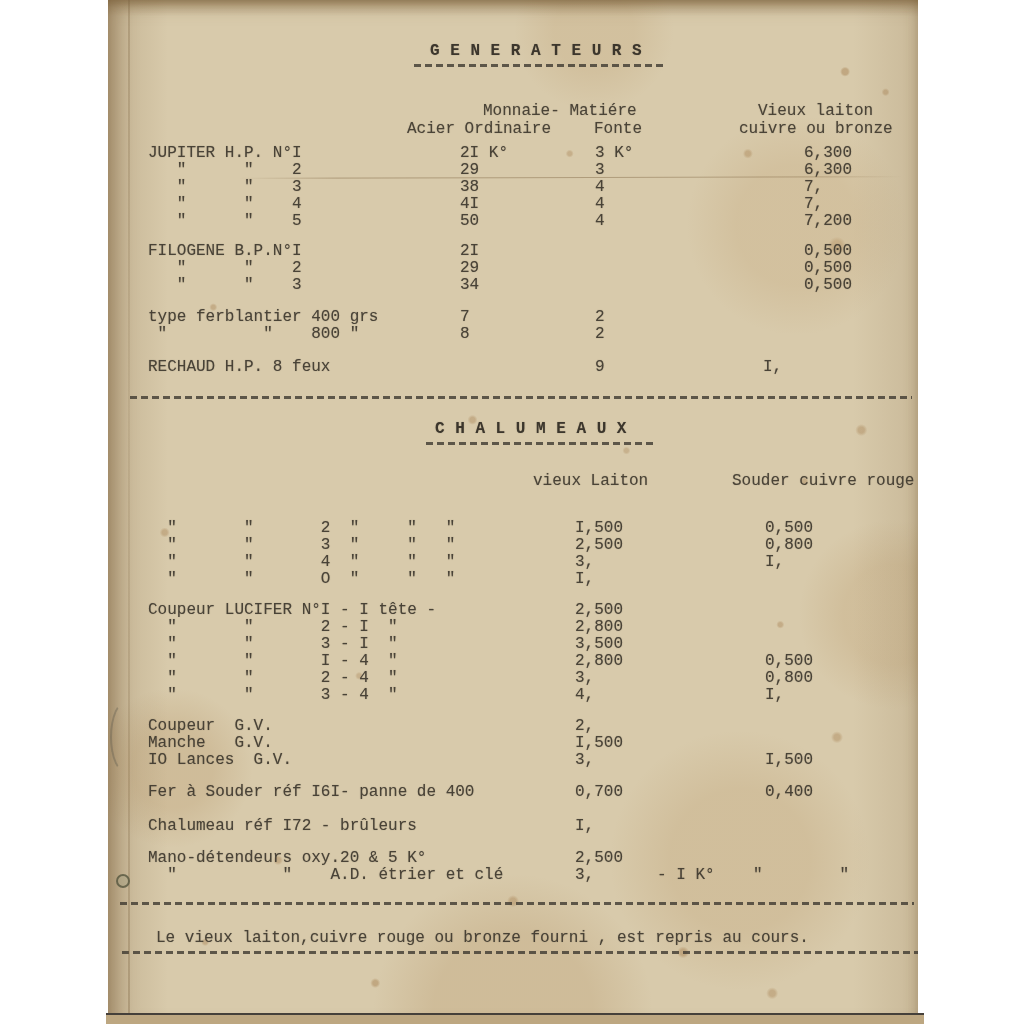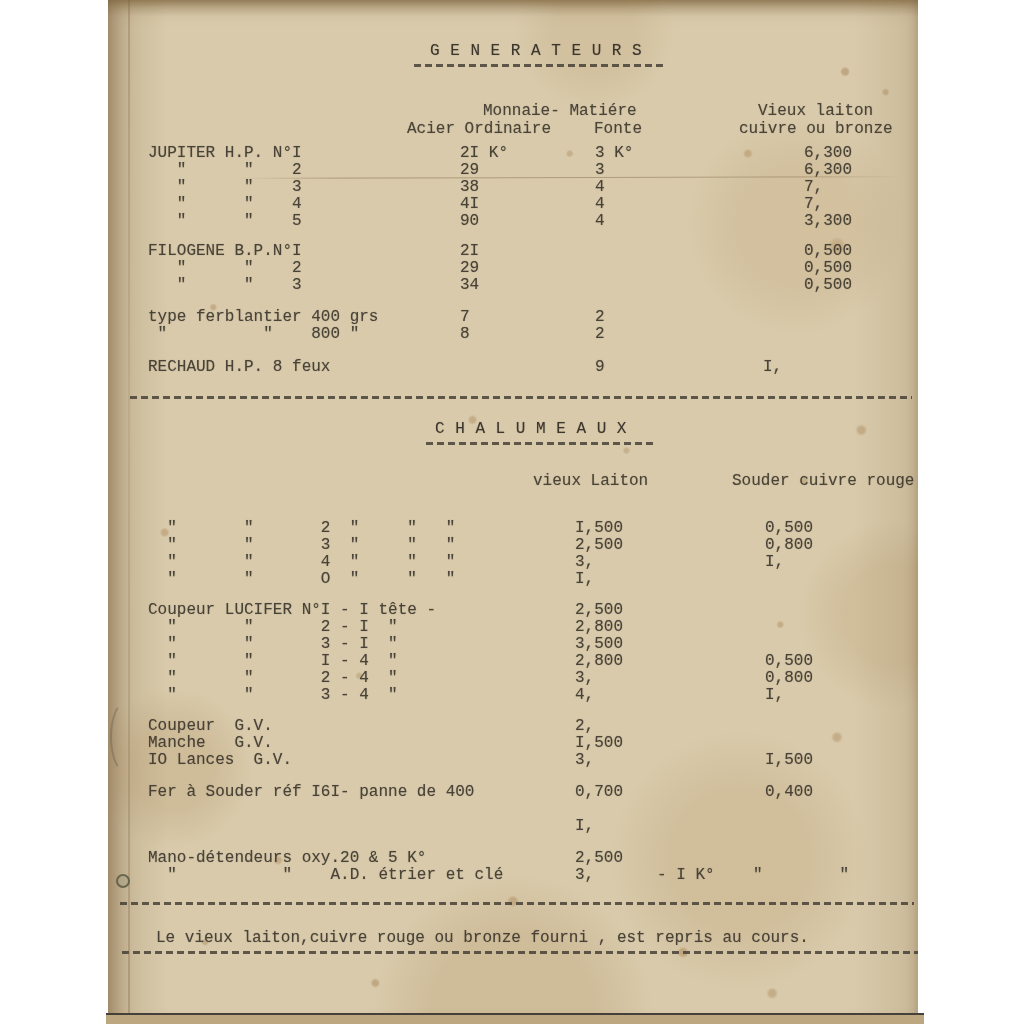--- a/index.html
+++ b/index.html
@@ -46,21 +46,21 @@
     box-shadow:
       inset 16px 0 20px -8px rgba(122,94,58,.50),
       inset -8px 0 14px -8px rgba(122,94,58,.38),
       inset 0 16px 20px -14px rgba(110,85,50,.55),
       inset 0 -6px 10px -6px rgba(110,85,50,.28);
   }
   .txt{
     position:absolute;white-space:pre;font-size:16px;line-height:18px;
     color:rgba(62,56,46,.88);text-shadow:0 0 1px rgba(62,56,46,.45);
   }
-  .title{font-weight:normal;letter-spacing:.5px;color:rgba(52,47,38,.92);}
+  .title{font-weight:bold;letter-spacing:.5px;color:rgba(52,47,38,.92);}
   .hdr{color:rgba(60,54,44,.85);margin-top:8px;}
   .row{position:absolute;left:0;width:967px;height:18px;}
   .row > span{position:absolute;top:0;}
   .g .c1{left:40px}.g .c2{left:352px}.g .c3{left:487px}.g .c4{left:696px}
   .ch .c1{left:40px}.ch .c2{left:467px}.ch .c3{left:657px}.ch .cx{left:549px}
   .dash{
     position:absolute;height:3px;
     background:repeating-linear-gradient(90deg, rgba(62,57,48,.8) 0 7px, rgba(62,57,48,0) 7px 11px);
   }
   .crease{position:absolute;left:130px;top:177px;width:665px;height:1px;
@@ -108,23 +108,23 @@
     <span class="txt c4">7,</span>
   </div>
   <div class="row g" style="top:195px">
     <span class="txt c1">   "      "    4</span>
     <span class="txt c2">4I</span>
     <span class="txt c3">4</span>
     <span class="txt c4">7,</span>
   </div>
   <div class="row g" style="top:212px">
     <span class="txt c1">   "      "    5</span>
-    <span class="txt c2">90</span>
+    <span class="txt c2">50</span>
     <span class="txt c3">4</span>
-    <span class="txt c4">3,300</span>
+    <span class="txt c4">7,200</span>
   </div>
 
   <div class="row g" style="top:242px">
     <span class="txt c1">FILOGENE B.P.N°I</span>
     <span class="txt c2">2I</span>
     <span class="txt c4">0,500</span>
   </div>
   <div class="row g" style="top:259px">
     <span class="txt c1">   "      "    2</span>
     <span class="txt c2">29</span>
@@ -223,20 +223,21 @@
     <span class="txt c3">I,500</span>
   </div>
 
   <div class="row ch" style="top:783px">
     <span class="txt c1">Fer à Souder réf I6I- panne de 400</span>
     <span class="txt c2">0,700</span>
     <span class="txt c3">0,400</span>
   </div>
 
   <div class="row ch" style="top:817px">
+    <span class="txt c1">Chalumeau réf I72 - brûleurs</span>
     <span class="txt c2">I,</span>
   </div>
 
   <div class="row ch" style="top:849px">
     <span class="txt c1">Mano-détendeurs oxy.20 &amp; 5 K°</span>
     <span class="txt c2">2,500</span>
   </div>
   <div class="row ch" style="top:866px">
     <span class="txt c1">  "           "    A.D. étrier et clé</span>
     <span class="txt c2">3,</span>

